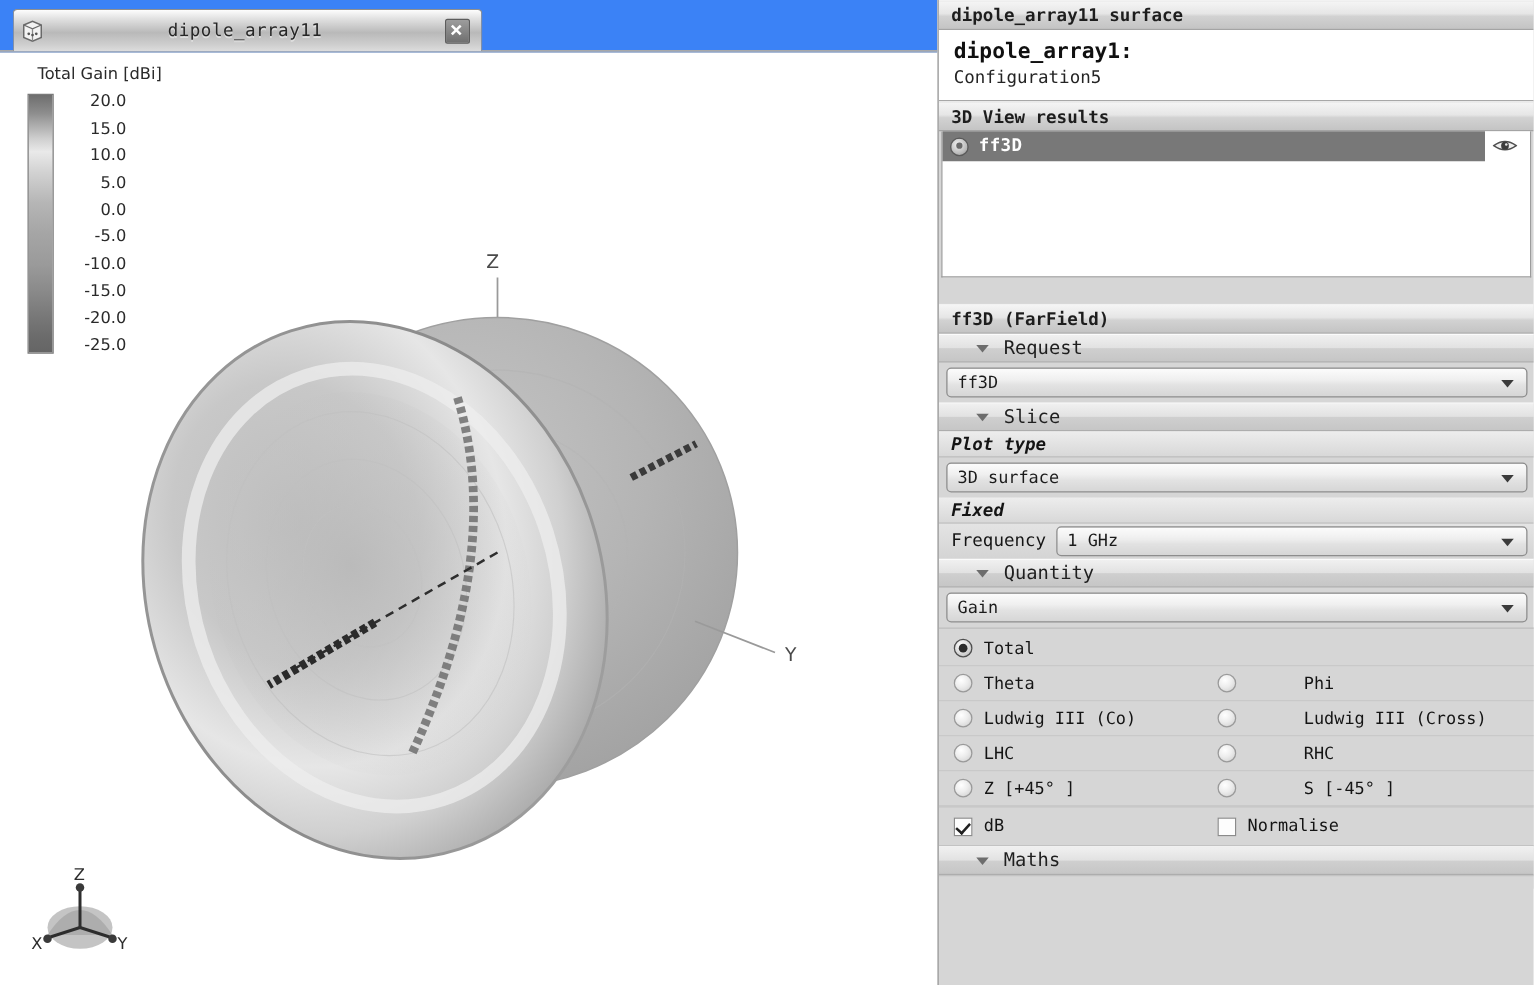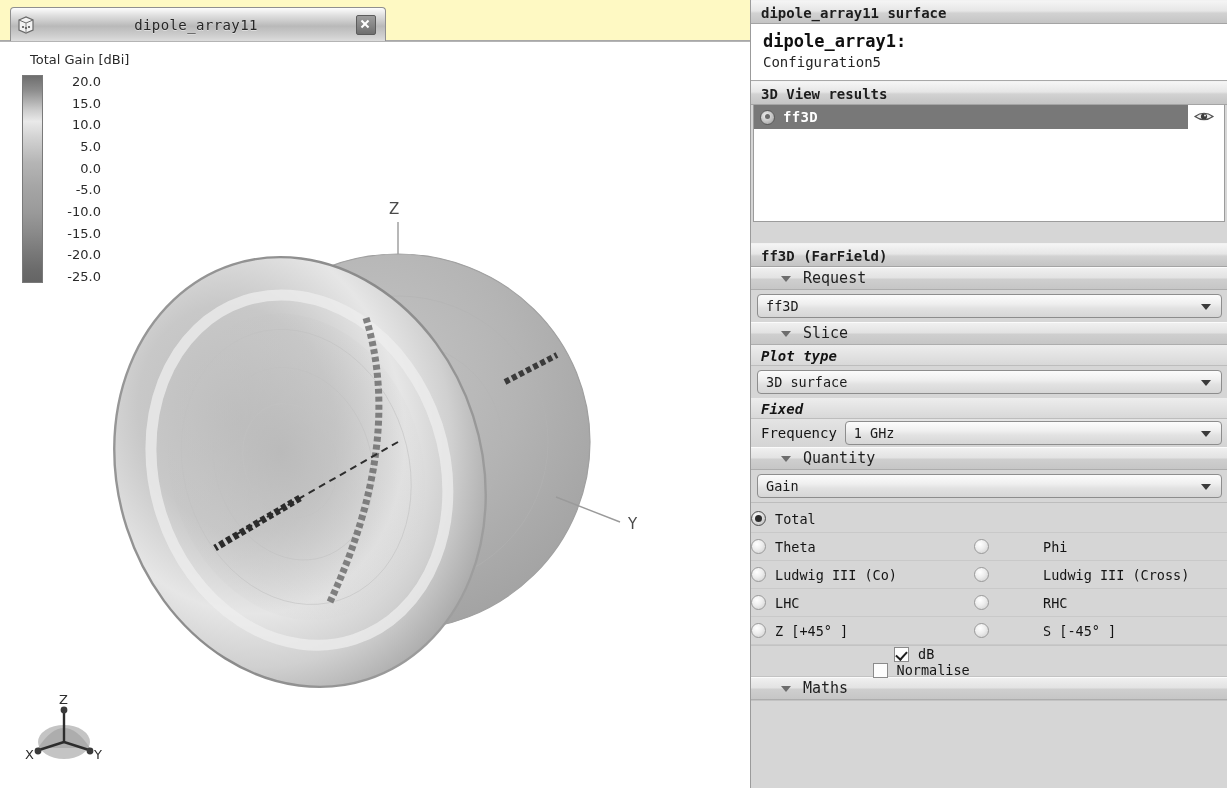--- a/index.html
+++ b/index.html
@@ -25,21 +25,21 @@
     width: 750px; height: 788px;
     background: #ffffff;
     overflow: hidden;
   }
 
   
   #tab-strip {
     position: absolute;
     left: 0; top: 0;
     width: 750px; height: 42px;
-    background: #fef9c3;
+    background: #3b82f6;
     border-bottom: 1px solid #b4b4b4;
     box-sizing: border-box;
   }
   #tab-strip::after{
     content:"";
     position:absolute; left:0; bottom:0; width:750px; height:1px;
     background:#a8a8a8;
   }
   #view-tab {
     position: absolute;
@@ -343,21 +343,21 @@
     display: flex;
     height: 27px;
     align-items: center;
     border-bottom: 1px solid #c9c9c9;
   }
   .radio-cell {
     display: flex;
     align-items: center;
     cursor: pointer;
   }
-  .radio-cell.col1 { width: 215px; box-sizing: border-box;}
+  .radio-cell.col1 { width: 215px; padding-left: 12px; box-sizing: border-box;}
   .radio-cell.col2 { width: 250px; padding-left: 8px; box-sizing: border-box; gap: 45px;}
   .radio-dot {
     width: 15px; height: 15px;
     border-radius: 50%;
     background: radial-gradient(circle at 38% 32%, #ffffff 0%, #ededed 45%, #cccccc 100%);
     border: 1px solid #9a9a9a;
     box-sizing: border-box;
     margin-right: 9px;
     position: relative;
     flex: 0 0 auto;
@@ -380,21 +380,20 @@
     white-space: nowrap;
   }
 
   .check-row {
     display: flex;
     height: 30px;
     align-items: center;
     background: #d6d6d6;
     border-top: 1px solid #c3c3c3;
     border-bottom: 1px solid #c3c3c3;
-    flex-direction: column;
   }
   .check-cell { display: flex; align-items: center; cursor: pointer; }
   .check-cell.col1 { width: 215px; padding-left: 12px; box-sizing: border-box;}
   .check-cell.col2 { width: 250px; padding-left: 8px; box-sizing: border-box;}
   .check-box {
     width: 15px; height: 15px;
     background: #fdfdfd;
     border: 1px solid #8b8b8b;
     box-sizing: border-box;
     margin-right: 9px;

